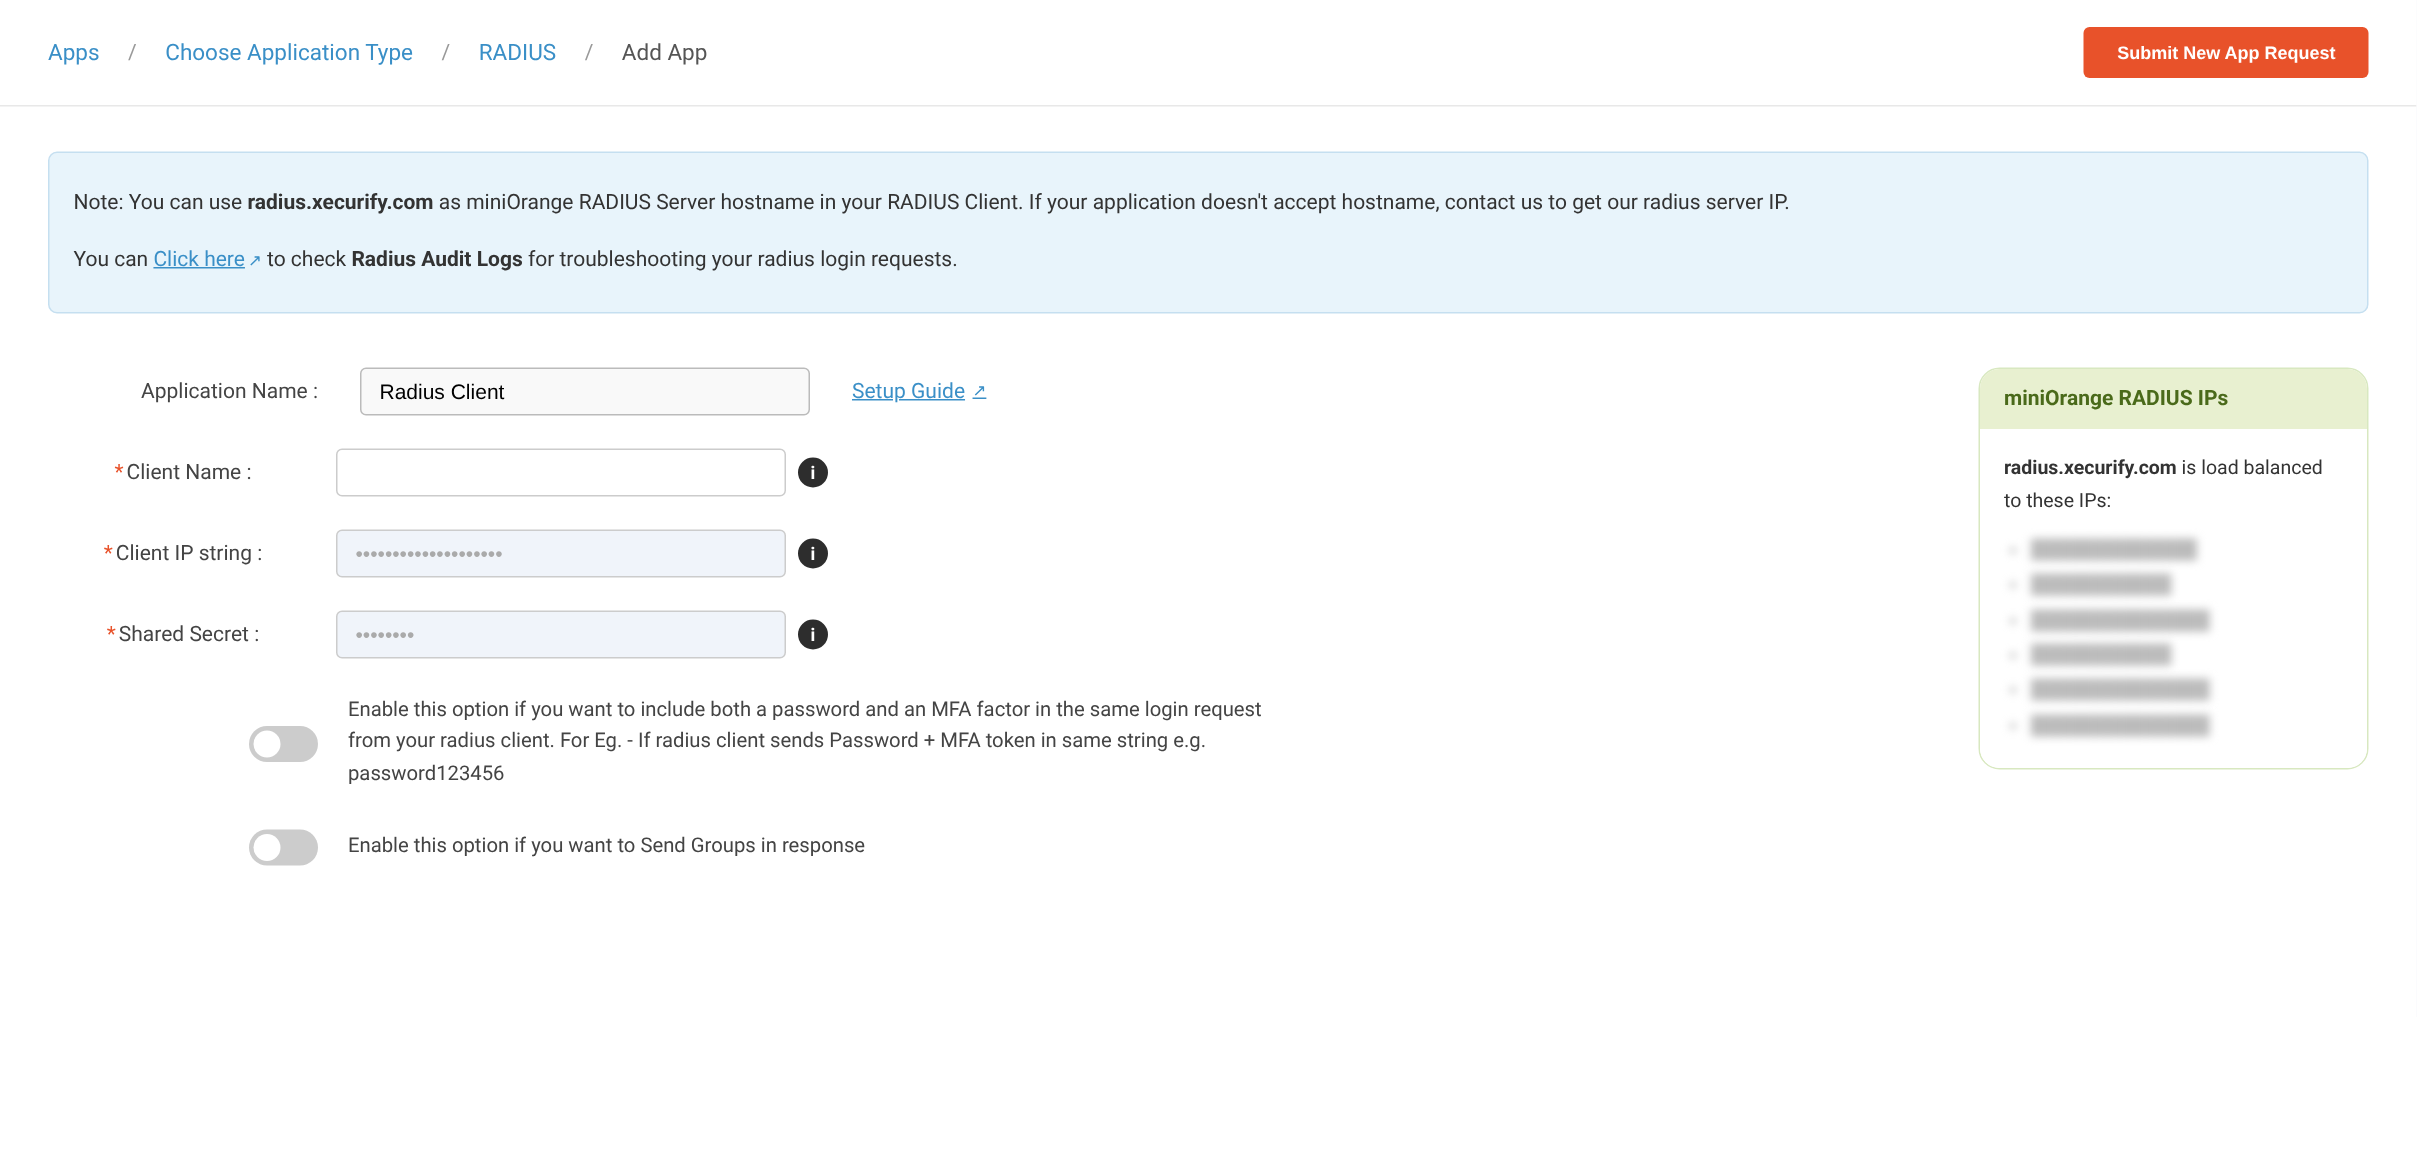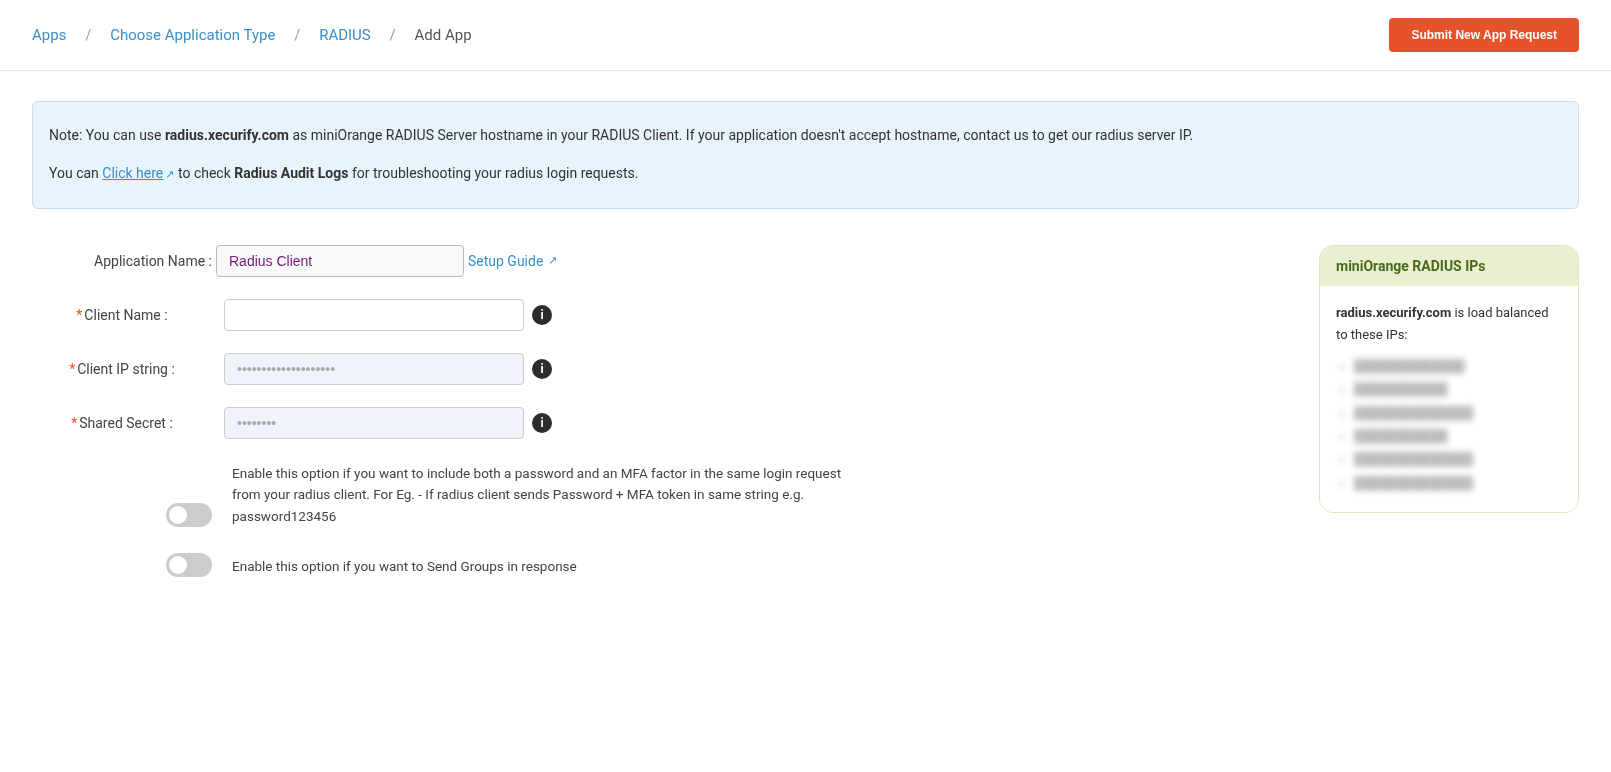--- a/index.html
+++ b/index.html
@@ -139,51 +139,52 @@
       justify-content: center;
       font-weight: 700;
       cursor: pointer;
       flex-shrink: 0;
     }
 
     
     .app-name-row {
       display: flex;
       align-items: center;
-      gap: 4px;
+      gap: 28px;
       margin-bottom: 22px;
     }
     .app-name-label {
       min-width: 180px;
       text-align: right;
       font-size: 14px;
       color: #444;
     }
     .app-name-input {
-      width: 248px;
+      width: 300px;
       padding: 7px 12px;
       border: 1px solid #bbb;
       border-radius: 4px;
       font-size: 14px;
       background: #f9f9f9;
-      color: #701a75;
+      color: #000000;
     }
     .setup-guide-link {
       color: #3a8fc7;
+      text-decoration: underline;
       cursor: pointer;
       font-size: 14px;
       display: flex;
       align-items: center;
       gap: 3px;
     }
 
     
     .toggle-row {
       display: flex;
-      align-items: flex-end;
+      align-items: center;
       margin-bottom: 22px;
       gap: 20px;
     }
     .toggle-label-area {
       min-width: 180px;
       display: flex;
       justify-content: flex-end;
       padding-top: 4px;
     }
     .toggle {

